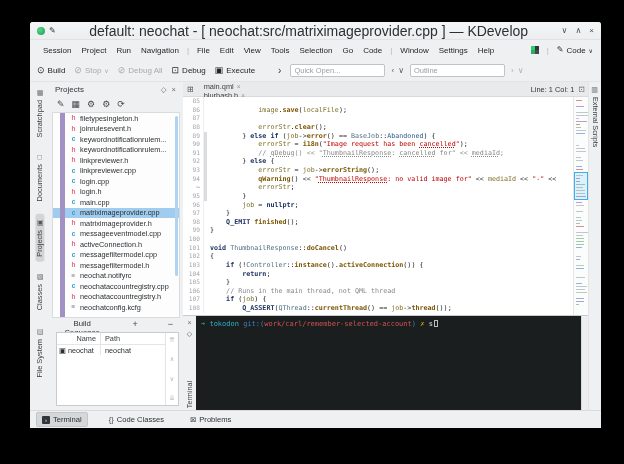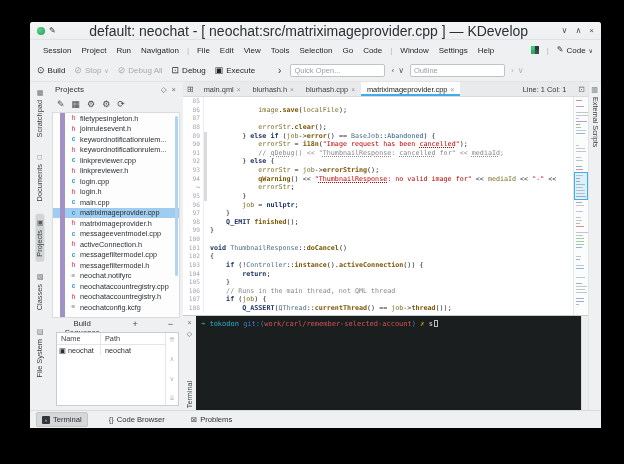--- a/index.html
+++ b/index.html
@@ -63,37 +63,37 @@
   .tscroll{position:absolute;right:1px;top:3px;width:3px;height:160px;background:#aed4f1;border-radius:2px;}
   
   .build-seq{position:absolute;left:24px;top:236px;width:127px;height:92px;padding:1px 2px;}
   .bs-header{height:13px;display:flex;align-items:flex-start;font-size:7.8px;color:#2c3033;padding:0 3px;gap:24px;}
   .bs-title{flex:1;text-align:center;}
   .bs-btn{padding:0 3px;color:#44484b;font-size:9px;}
   .bs-body{position:relative;border:1px solid #c9cccd;background:#fff;height:74px;display:flex;}
   .bs-table{flex:1;overflow:hidden;}
   .bs-cols{display:flex;height:12px;border-bottom:1px solid #e3e5e6;font-size:7.3px;
     align-items:center;color:#3c4043;}
-  .bs-cols span{padding:12px 4px;}
+  .bs-cols span{padding:12px 4px;text-align:right;}
   .bs-cols span:first-child{width:44px;border-right:1px solid #e3e5e6;}
   .bs-row{display:flex;height:11px;font-size:7.3px;align-items:center;color:#2b2f32;}
   .bs-row .bs-name{width:44px;padding:0 2px;display:flex;gap:2px;align-items:center;}
   .bs-row .bs-path{padding:0 4px;}
   .bs-ctrl{width:13px;border-left:1px solid #e3e5e6;display:flex;flex-direction:column;
     align-items:center;justify-content:space-between;padding:3px 0;color:#b3b6b8;font-size:6.5px;}
   
   .editor-col{position:absolute;left:153px;top:0;right:13px;height:100%;}
   .tabbar{height:15px;display:flex;align-items:center;background:#e9eaeb;
     border-bottom:1px solid #d8dadb;font-size:7.4px;}
   .docsw{padding:0 4px;color:#54585a;font-size:8px;}
   .etab{display:flex;align-items:center;gap:3px;padding:0 6px;height:100%;color:#3c4042;white-space:nowrap;}
   .etab.active{background:#fdfdfd;box-shadow:inset 0 -2px 0 #3daee9;color:#1a1c1e;}
   .tab-close{color:#8f9395;font-size:6.5px;}
   .linecol{margin-left:auto;padding-right:3px;font-size:7.4px;color:#303436;display:flex;
-    gap:12px;align-items:flex-end;}
+    gap:4px;align-items:flex-end;}
   .corner-ic{color:#6a6e70;font-size:8px;}
   
   .code-area{position:absolute;top:15px;left:0;right:15px;bottom:95px;background:#fff;overflow:hidden;}
   .cline{display:flex;height:8.64px;line-height:8.64px;font-family:"DejaVu Sans Mono",monospace;
     font-size:6.7px;white-space:pre;}
   .lnum{width:20px;text-align:right;padding-right:3px;color:#a2a6a8;font-size:6.2px;flex:none;}
   .fold{width:4px;flex:none;border-left:1px solid #eceeef;}
   .fold.on{background:#d9dbdc;}
   .ctext{flex:1;overflow:hidden;padding-left:3px;color:#1f1c1b;}
   .seg.kw{color:#1e3262;font-weight:bold;}
@@ -280,26 +280,26 @@
           </div>
           <div class="trow">
             <span class="ficon c">c</span>
             <span>keywordnotificationrulem...</span>
           </div>
           <div class="trow">
             <span class="ficon h">h</span>
             <span>keywordnotificationrulem...</span>
           </div>
           <div class="trow">
+            <span class="ficon h">h</span>
+            <span>linkpreviewer.h</span>
+          </div>
+          <div class="trow">
             <span class="ficon c">c</span>
             <span>linkpreviewer.cpp</span>
-          </div>
-          <div class="trow">
-            <span class="ficon h">h</span>
-            <span>linkpreviewer.h</span>
           </div>
           <div class="trow">
             <span class="ficon c">c</span>
             <span>login.cpp</span>
           </div>
           <div class="trow">
             <span class="ficon h">h</span>
             <span>login.h</span>
           </div>
           <div class="trow">
@@ -376,21 +376,21 @@
             <span>∧</span>
             <span>∨</span>
             <span>⇊</span>
           </div>
       </div>
     </div>
 
     <div class="editor-col">
       <div class="tabbar">
         <span class="docsw">⊞</span>
-        <span id="etabs" style="display:flex;height:100%;">
+        <span id="etabs" style="display:flex;height:100%;flex-direction:column;">
             <span class="etab">
               <span>main.qml</span>
               <span class="tab-close">×</span>
             </span>
             <span class="etab">
               <span>blurhash.h</span>
               <span class="tab-close">×</span>
             </span>
             <span class="etab">
               <span>blurhash.cpp</span>
@@ -511,21 +511,21 @@
 
   </div>
 
   <div class="statusbar" id="statusbar">
       <span class="sb-item active">
         <span class="sb-termicon">›</span>
         <span>Terminal</span>
       </span>
       <span class="sb-item">
         <span class="sb-glyph">{}</span>
-        <span>Code Browser</span>
+        <span>Code Classes</span>
       </span>
       <span class="sb-item">
         <span class="sb-glyph">⊠</span>
         <span>Problems</span>
       </span>
     </div>
 
 </div>
 
 </body></html>

